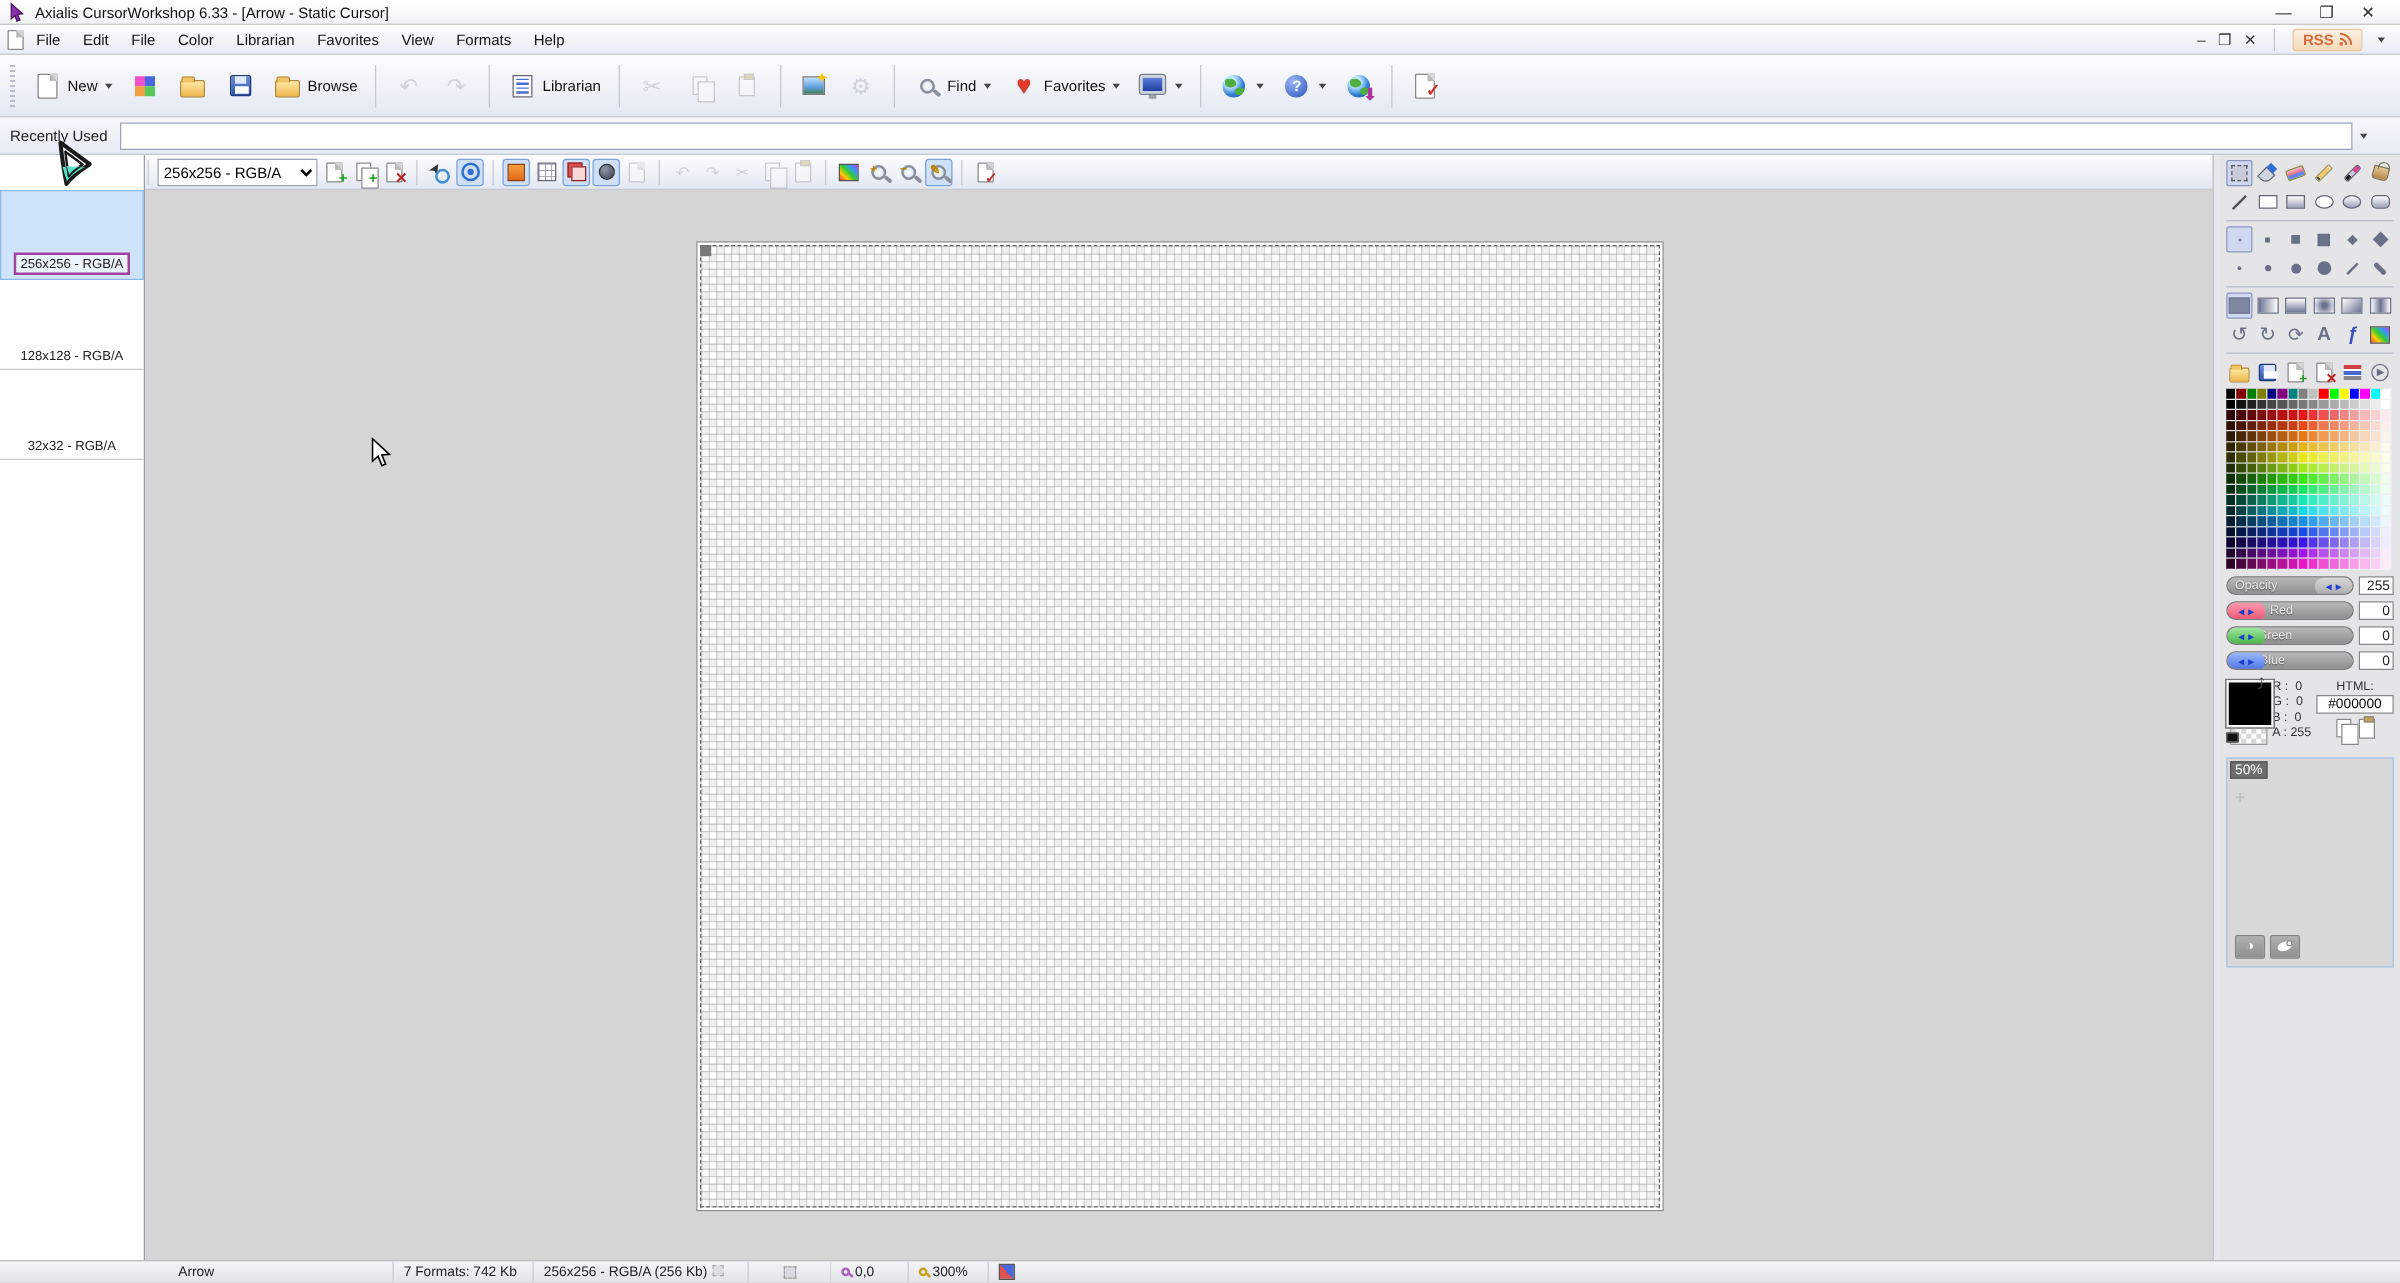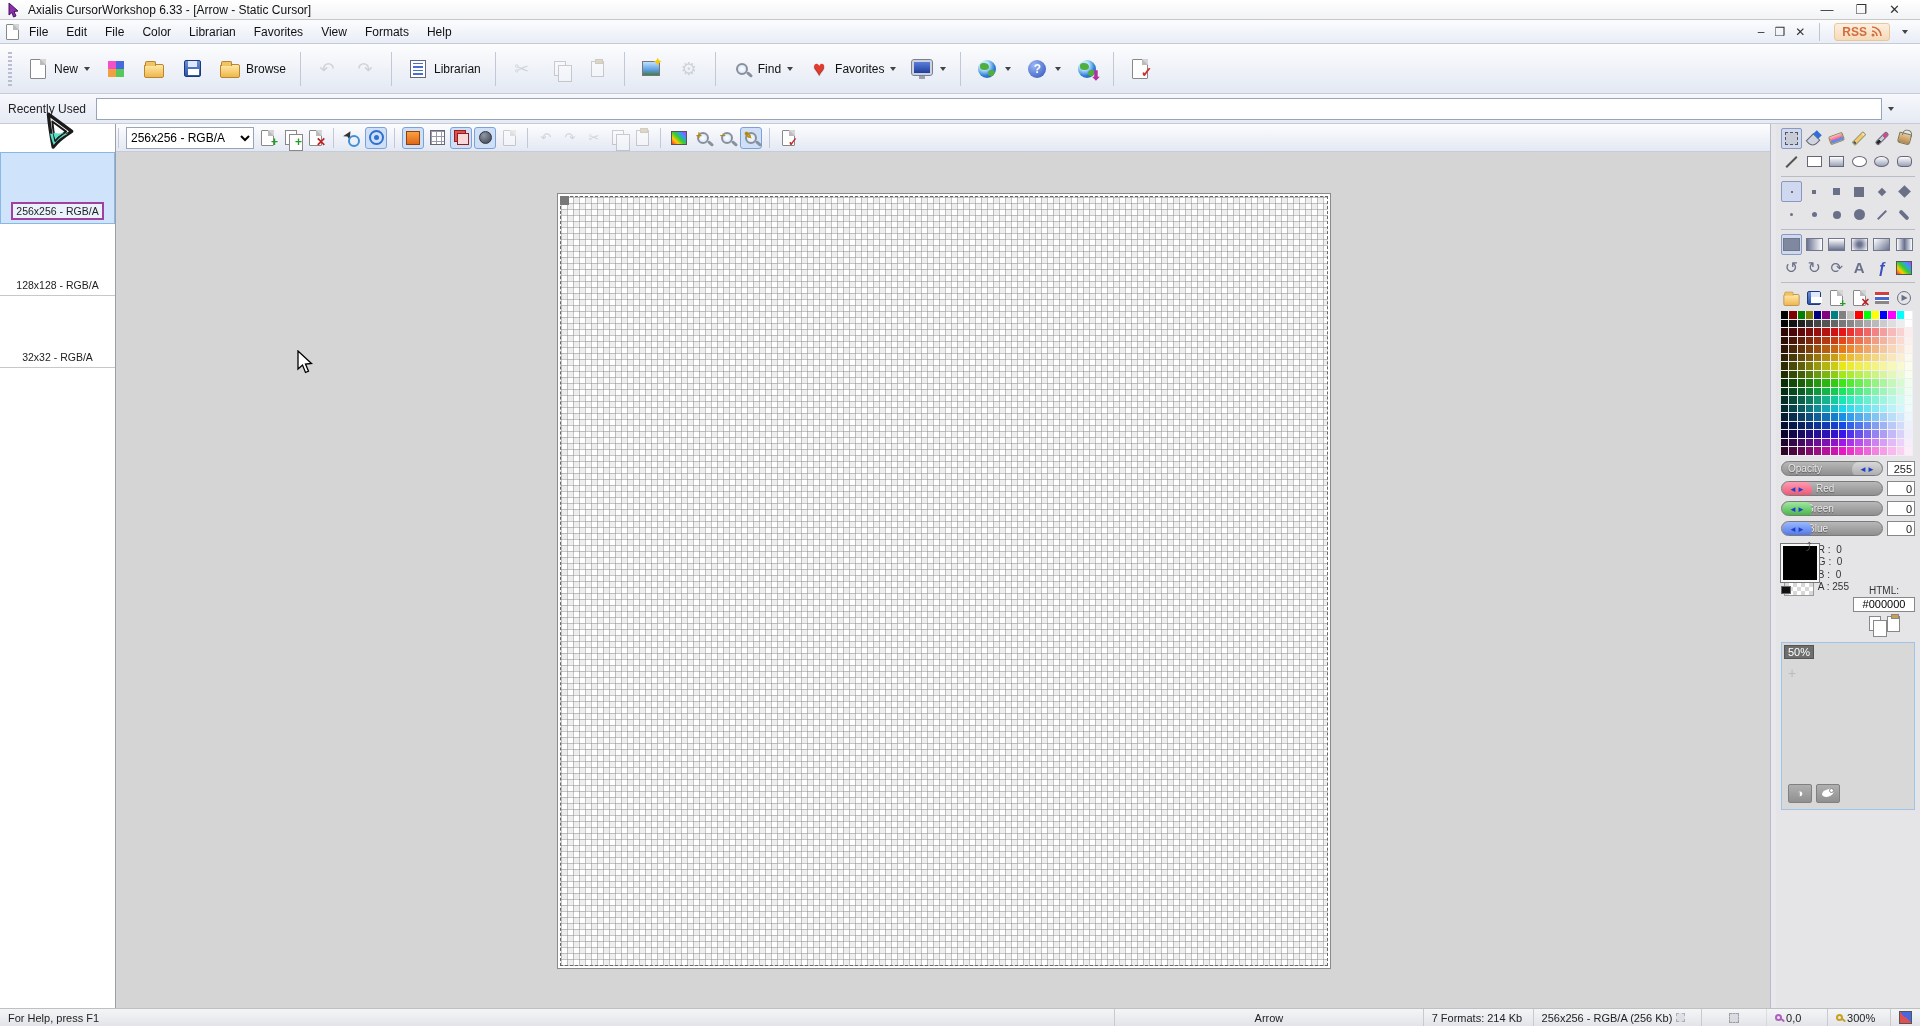--- a/index.html
+++ b/index.html
@@ -154,21 +154,21 @@
   .valbox { width:28px; height:15px; background:#fff; border:1px solid #888; font-size:11px; text-align:right; padding:0 2px; line-height:14px;}
 
   #colorinfo { display:flex; margin-top:8px; gap:4px;}
   #swatches { position:relative; width:52px; height:52px;}
   #swatch-sec { position:absolute; right:0; bottom:0; width:30px; height:30px; border:1px solid #999;
      background:repeating-conic-gradient(#fff 0% 25%, #d8d8d8 0% 50%) 0 0/8px 8px;}
   #swatch-pri { position:absolute; left:0; top:0; width:38px; height:38px; background:#000; border:2px solid #f8f8f8; outline:1px solid #777;}
   #swatch-chip { position:absolute; left:0; bottom:2px; width:10px; height:8px; background:#111; border:1px solid #666;}
   #swap-arrow { position:absolute; right:2px; top:-4px; font-size:12px; color:#555;}
   .rgbcol { font-size:10px; color:#333; line-height:12.5px; white-space:pre;}
-  #htmlcol { font-size:10px; color:#333; text-align:center;margin-top:41px;}
+  #htmlcol { font-size:10px; color:#333; text-align:center;}
   #html-input { width:62px; height:15px; border:1px solid #888; background:#fff; font-size:11px; text-align:center; font-family:"Liberation Sans",sans-serif; margin-top:1px;}
   .clipbtns { display:flex; gap:6px; justify-content:center; margin-top:4px;}
 
   #preview { margin-top:10px; height:168px; border:1px solid #9ec4e8; background:#d8d8d8; position:relative;}
   #zoom-badge { position:absolute; left:2px; top:2px; background:#6e6e6e; color:#fff; font-size:11px; padding:0 3px; border:1px solid #555;}
   #preview .spark { position:absolute; left:6px; top:22px; color:#bbb; font-size:14px;}
   .pv-btn { position:absolute; bottom:6px; width:24px; height:19px; background:linear-gradient(#b0b0b0,#909090); border:1px solid #808080; border-radius:2px; display:flex; align-items:center; justify-content:center; color:#fff; font-size:11px;}
   .pv-btn.b2 { left:34px; }
   .pv-btn.b1 { left:6px; }
 
@@ -1008,28 +1008,25 @@
         <svg width="14" height="12" viewBox="0 0 14 12">
             <path d="M1 8 Q1 4 5 3 L9 1.5 Q12 1 12.5 4 Q13 7 9 9 Q4 11.5 1 8 Z" fill="#fff"></path>
             <circle cx="10.5" cy="3.5" r="2" fill="#fff" stroke="#888"></circle>
           </svg>
       </div>
     </div>
   </div>
 </div>
 
 <div id="statusbar">
-  <div class="spane" style="width:1140px">
-      <span>For Help, press F1</span>
-    </div>
   <div class="spane" style="width:315px;justify-content:center">
       <span>Arrow</span>
     </div>
   <div class="spane" style="width:112px">
-      <span>7 Formats: 214 Kb</span>
+      <span>7 Formats: 742 Kb</span>
     </div>
   <div class="spane" style="width:172px">
       <span>256x256 - RGB/A (256 Kb)</span>
     <span style="margin-left:4px;opacity:.4"><span class="marquee" style="width:9px;height:9px;display:inline-block"></span></span>
     </div>
   <div class="spane" style="width:66px;justify-content:center;opacity:.5">
       <span class="marquee" style="width:10px;height:10px"></span>
     </div>
   <div class="spane" style="width:62px">
       <span class="magmini"></span>

